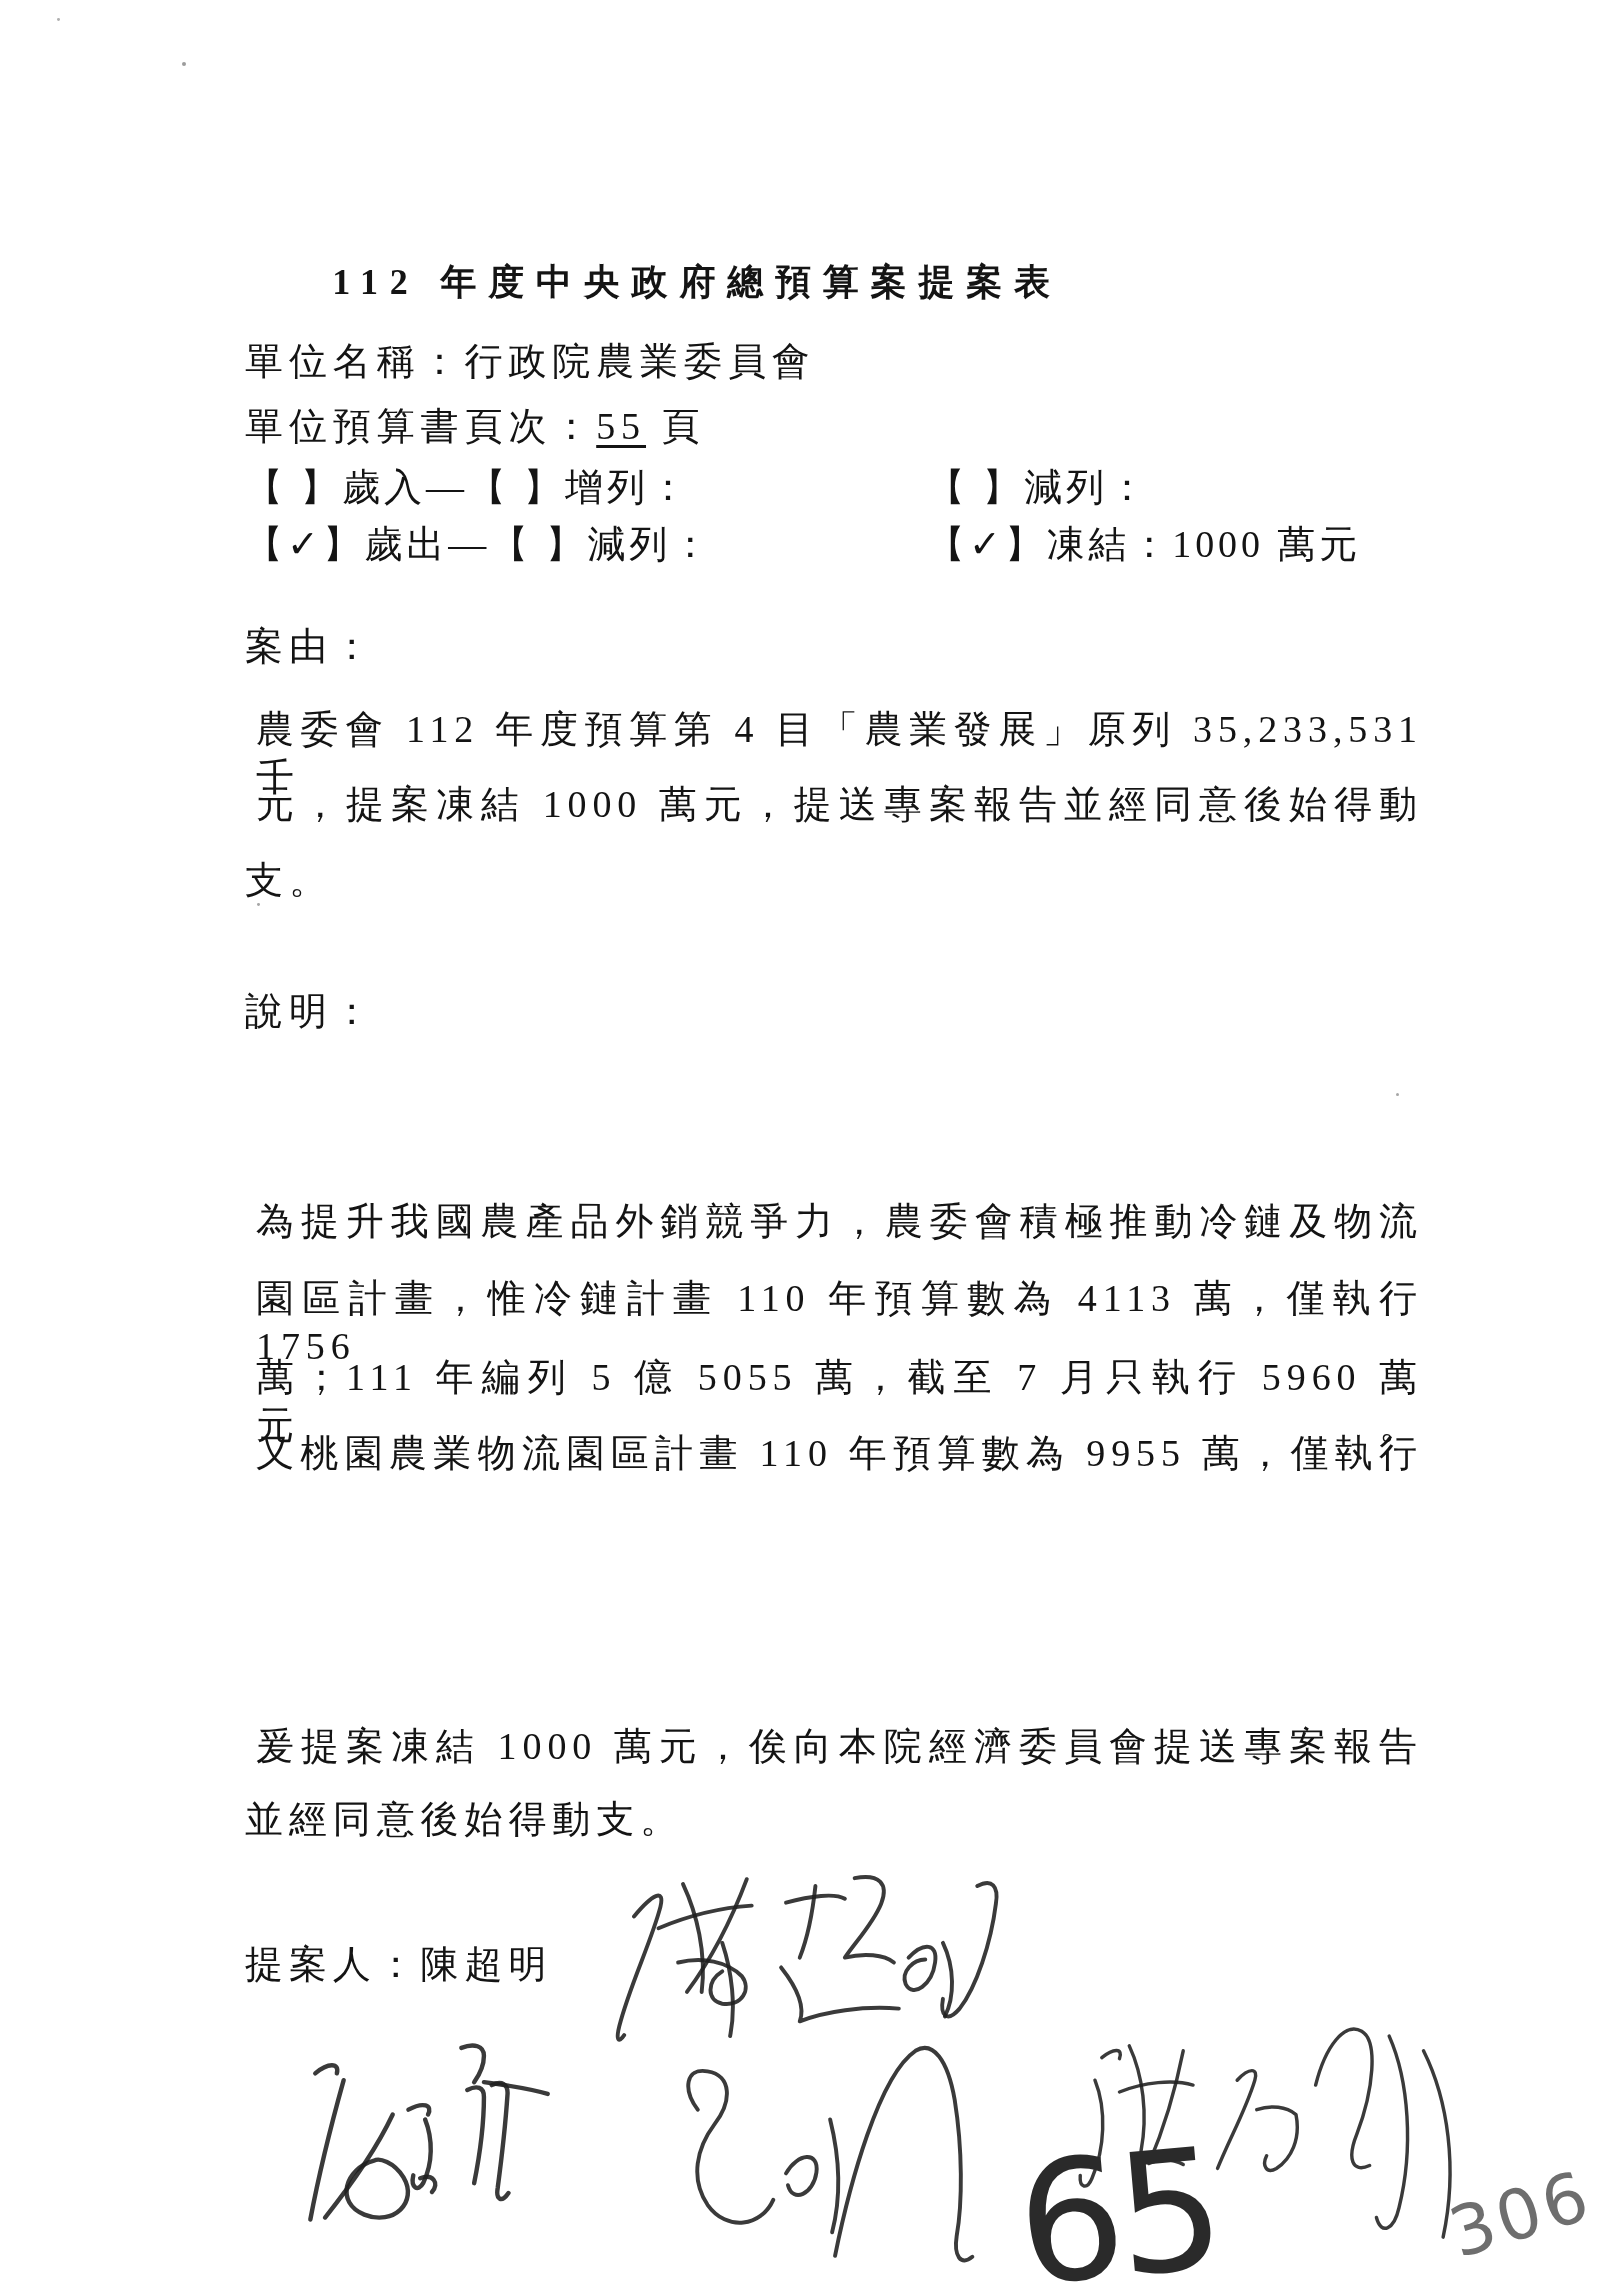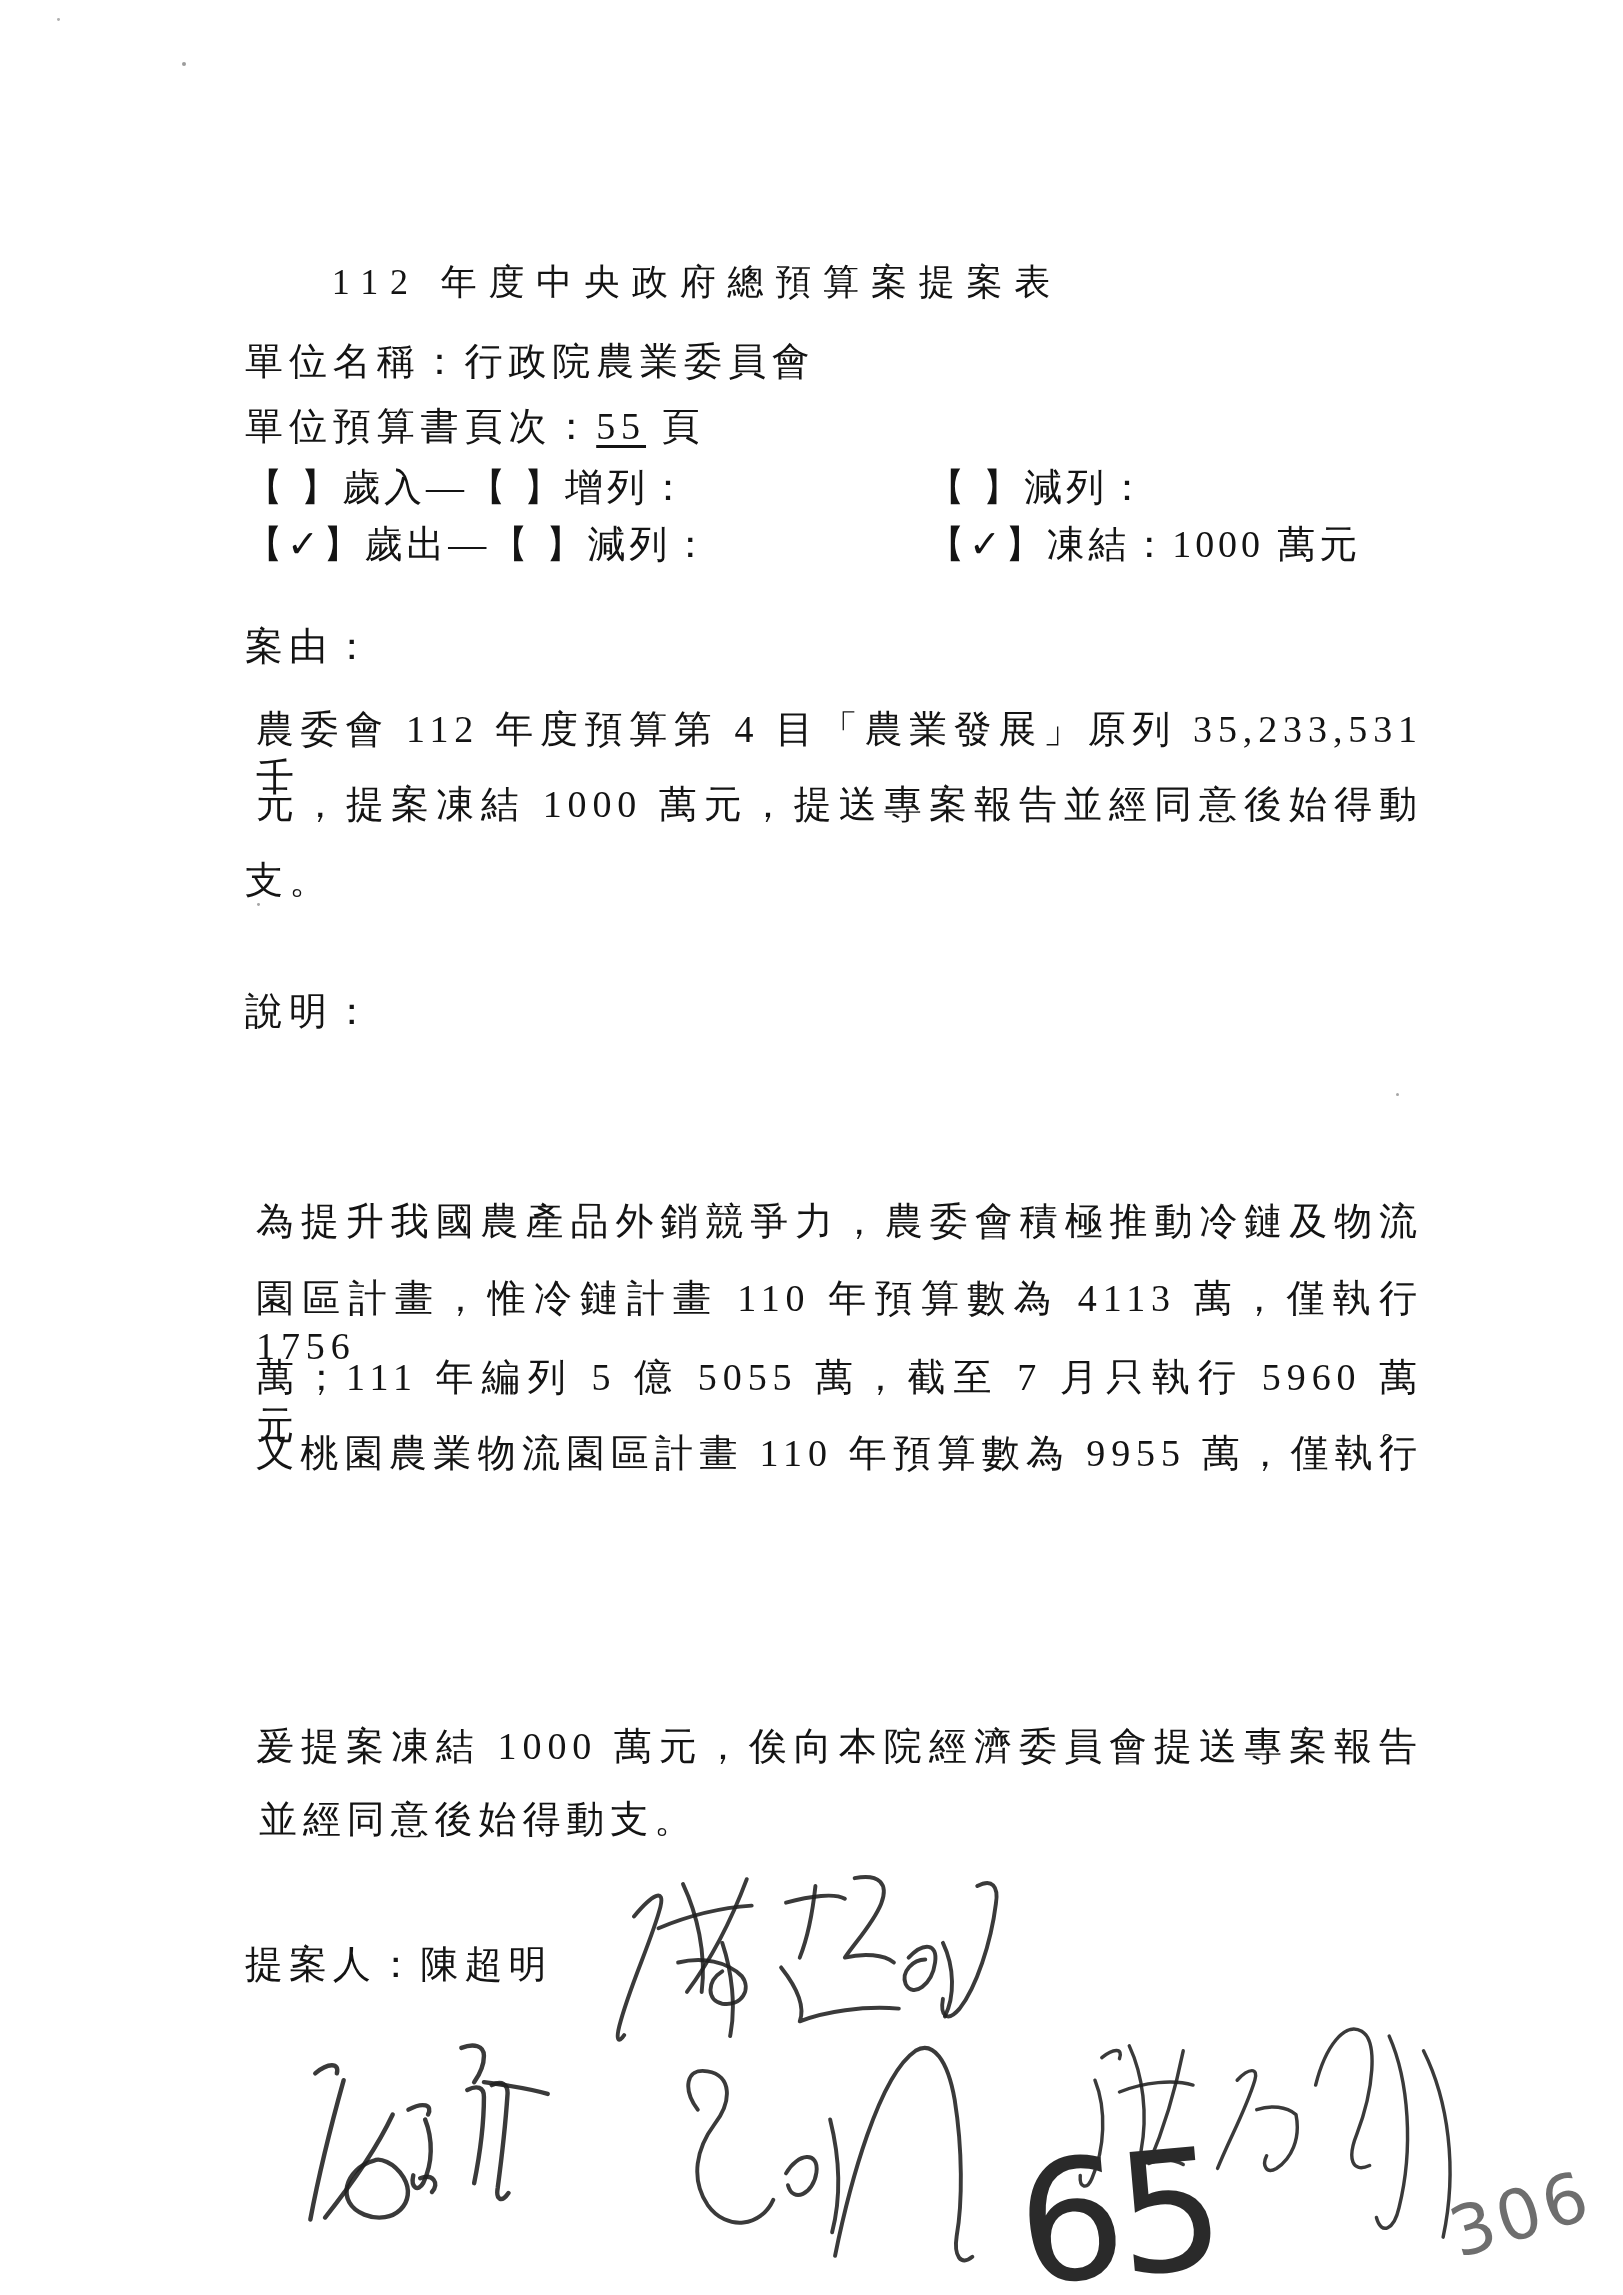--- a/index.html
+++ b/index.html
@@ -14,21 +14,21 @@
   .t{position:absolute;white-space:nowrap;font-size:38px;line-height:1.25;letter-spacing:5.9px;}
   .just{
     white-space:normal;width:1167px;
     text-align:justify;text-align-last:justify;
     text-justify:inter-character;
     margin-left:11px;
   }
   .title{
     position:absolute;top:262px;left:0;width:1336px;
     box-sizing:border-box;padding-left:58px;
-    text-align:center;font-size:36px;font-weight:normal;
+    text-align:center;font-size:36px;font-weight:bold;
     letter-spacing:11.8px;line-height:1.15;margin:0;
   }
   .cb{letter-spacing:3.9px;}
   .u-num{text-decoration:underline;text-decoration-thickness:2.5px;text-underline-offset:5.9px;}
   .hw-big{
     position:absolute;left:1018px;top:2134px;
     font-family:"DejaVu Sans",sans-serif;
     font-size:167px;line-height:1;color:#2a2a2a;
     transform:rotate(-5deg);letter-spacing:-6.9px;
   }
@@ -67,21 +67,21 @@
   <div class="t" style="top:857px;left:245px;">支。</div>
 
   <div class="t" style="top:988px;left:245px;">說明：</div>
 
   <div class="t just" style="top:1198px;left:245px;">為提升我國農產品外銷競爭力，農委會積極推動冷鏈及物流</div>
   <div class="t just" style="top:1275px;left:245px;">園區計畫，惟冷鏈計畫 110 年預算數為 4113 萬，僅執行 1756</div>
   <div class="t just" style="top:1354px;left:245px;">萬；111 年編列 5 億 5055 萬，截至 7 月只執行 5960 萬元。</div>
   <div class="t just" style="top:1430px;left:245px;">又桃園農業物流園區計畫 110 年預算數為 9955 萬，僅執行</div>
 
   <div class="t just" style="top:1723px;left:245px;">爰提案凍結 1000 萬元，俟向本院經濟委員會提送專案報告</div>
-  <div class="t" style="top:1796px;left:259px;">並經同意後始得動支。</div>
+  <div class="t" style="top:1796px;left:245px;">並經同意後始得動支。</div>
 
   <div class="t" style="top:1941px;left:245px;">
     <span>提案人：</span><span>陳超明</span>
   </div>
 
   <svg class="sig-layer" width="1624" height="2295" viewBox="0 0 3310 4680" aria-hidden="true">
 
     <g stroke-width="8">
       <path d="M1292,3908 C1330,3862 1355,3850 1346,3888 C1328,3958 1282,4052 1262,4132 C1255,4160 1260,4168 1272,4150"></path>
       <path d="M1392,3842 C1420,3902 1440,3982 1430,4062"></path>

